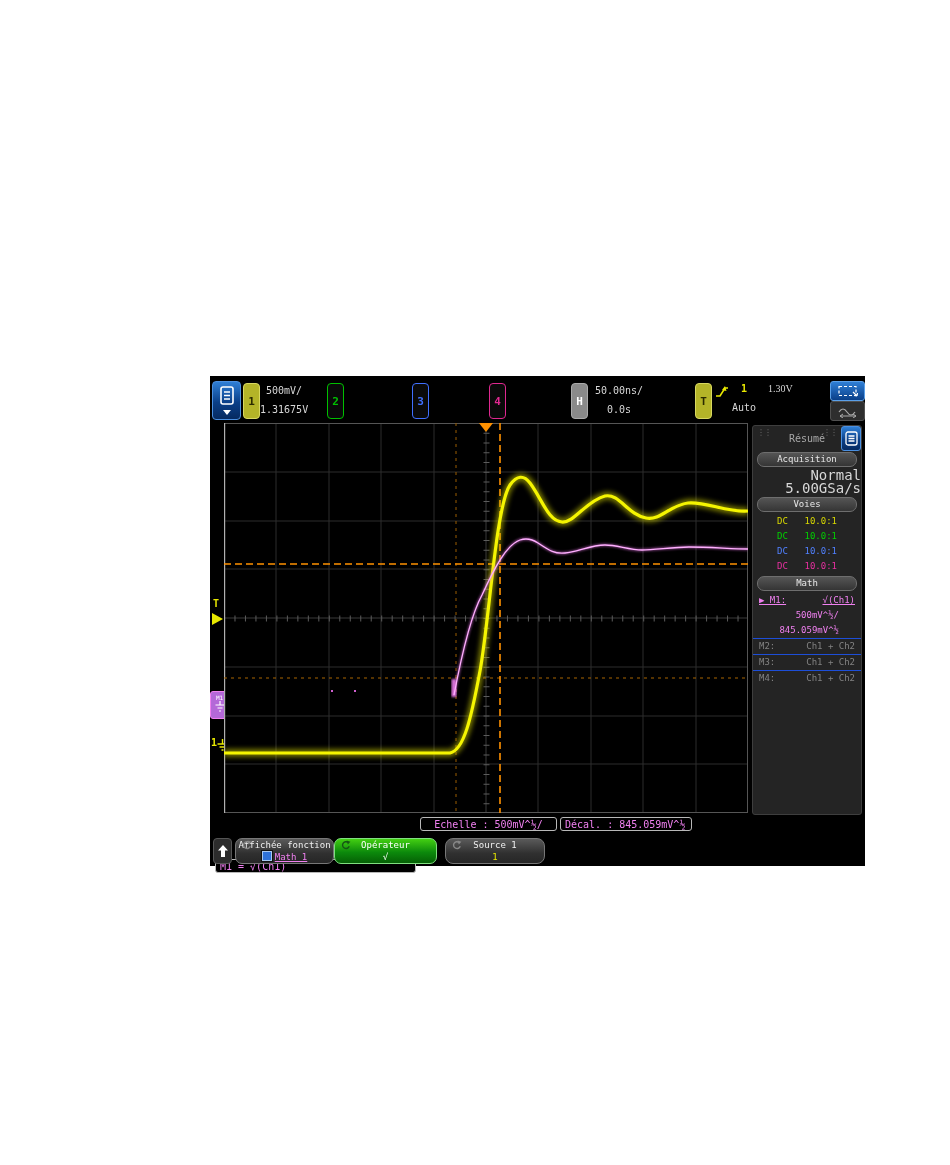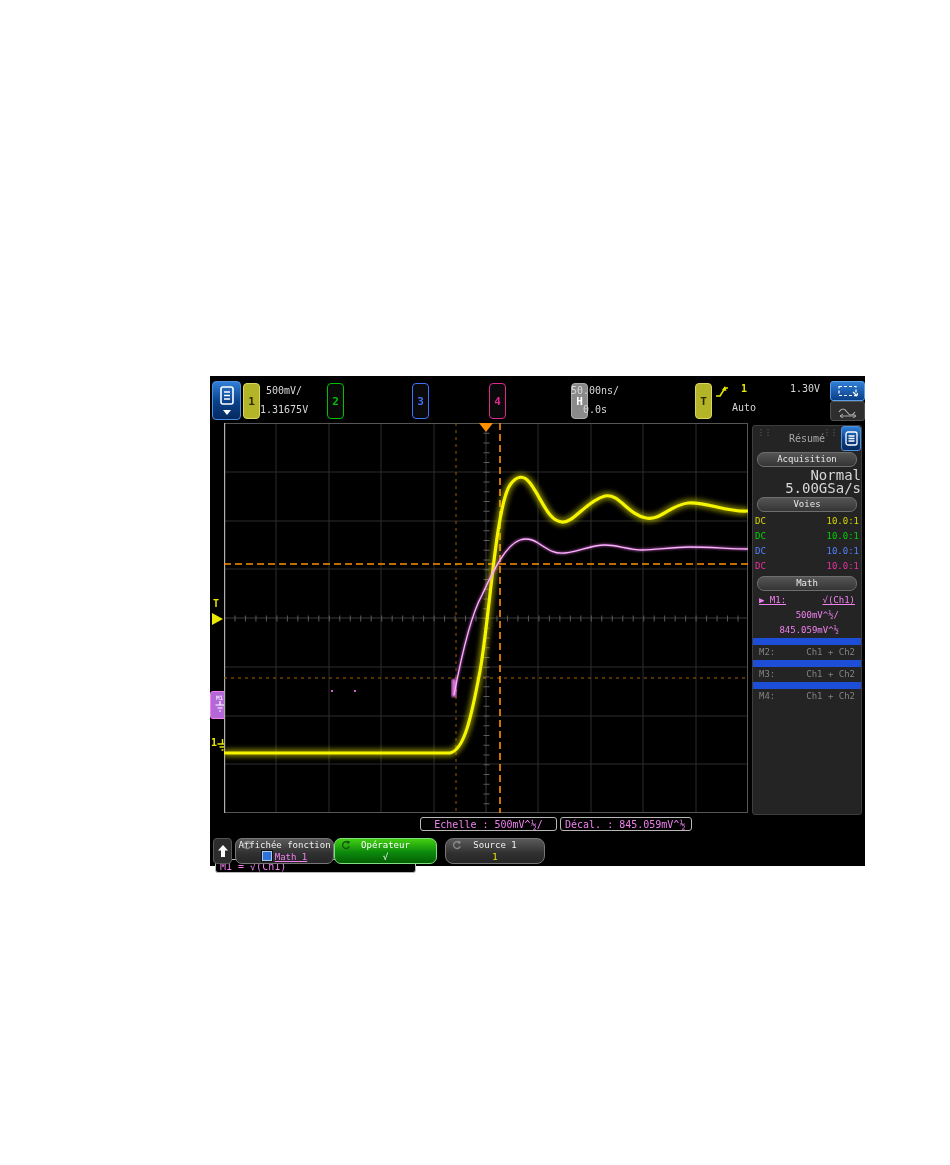--- a/index.html
+++ b/index.html
@@ -34,25 +34,25 @@
   .sidebar{left:542px;top:49px;width:110px;height:390px;background:#242424;border:1px solid #3e3e3e;
     border-radius:3px;box-sizing:border-box;}
   .sb-head{position:relative;height:24px;color:#a8a8a8;display:flex;align-items:center;justify-content:center;}
   .grip{position:absolute;top:5px;color:#707070;font-size:8px;line-height:4px;letter-spacing:-1px;}
   .sb-menu-btn{position:absolute;right:0;top:0;width:20px;height:25px;border-radius:3px;
     background:linear-gradient(#2f7fd6,#0a3f88 55%,#062a60);border:1px solid #4a8fe0;
     display:flex;align-items:center;justify-content:center;box-sizing:border-box;}
   .sb-sec{margin:2px 4px;height:13px;border-radius:7px;border:1px solid #6e6e6e;
     background:linear-gradient(#555,#353535);color:#e8e8e8;text-align:center;line-height:13px;font-size:9px;}
   .sb-line{text-align:right;line-height:13px;color:#d8d8d8;font-size:14px;}
-  .sb-row{display:flex;justify-content:space-between;padding:0 2px;line-height:15px;font-size:9px;}
+  .sb-row{display:flex;justify-content:space-between;padding:0 24px;line-height:15px;font-size:9px;}
   .sb-mrow{display:flex;justify-content:space-between;padding:0 6px;line-height:15px;font-size:9px;}
   .sb-right{text-align:right;padding:0 22px;line-height:15px;font-size:9px;color:#f080f0;}
   .dim{color:#828282;}
-  .dimrow{border-top:7px solid #1d4ed8;}
+  .dimrow{border-top:1px solid #1d4ed8;}
   .c-y{color:#d8d800;} .c-g{color:#00d000;} .c-b{color:#5080ff;} .c-m{color:#e830a0;} .c-math{color:#f080f0;text-decoration:underline;}
 
   
   .stat{top:441px;height:14px;background:#000;border:1px solid #b8b8b8;border-radius:3px;
     color:#f080f0;font-size:10px;line-height:13px;padding:0 4px;box-sizing:border-box;white-space:nowrap;overflow:hidden;}
 
   
   .back-btn{left:3px;top:462px;width:19px;height:26px;background:#2c2c2c;border:1px solid #555;
     border-radius:4px;display:flex;align-items:center;justify-content:center;box-sizing:border-box;}
   .skey{top:462px;height:26px;border-radius:7px;box-sizing:border-box;
@@ -81,32 +81,32 @@
     <div class="abs chan-btn chan-on" style="left:33px;">1</div>
     <div class="abs info2" style="left:50px;width:48px;">
       <span>500mV/</span>
       <span>1.31675V</span>
     </div>
     <div class="abs chan-btn chan-off" style="left:117px;border:1px solid #00c000;color:#00c000;">2</div>
     <div class="abs chan-btn chan-off" style="left:202px;border:1px solid #4070ff;color:#4070ff;">3</div>
     <div class="abs chan-btn chan-off" style="left:279px;border:1px solid #e02890;color:#e02890;">4</div>
 
     <div class="abs chan-btn hbtn" style="left:361px;">H</div>
-    <div class="abs info2" style="left:360px;width:50px;">
+    <div class="abs info2" style="left:384px;width:50px;">
       <span>50.00ns/</span>
       <span>0.0s</span>
     </div>
 
     <div class="abs chan-btn chan-on" style="left:485px;">T</div>
     <svg class="abs" style="left:505px;top:9px;" width="14" height="13" viewBox="0 0 14 13">
       <path d="M1 11 H5 L10 3 H13" stroke="#e8e800" stroke-width="1.6" fill="none"></path>
       <path d="M7 5 L10 1 L11.5 6 Z" fill="#e8e800"></path>
     </svg>
     <div class="abs" style="left:527px;top:7px;width:14px;color:#e8e800;font-weight:bold;text-align:center;">1</div>
-    <div class="abs" style="left:580px;top:7px;width:48px;color:#d8d8d8;">1.30V</div>
+    <div class="abs" style="left:558px;top:7px;width:48px;color:#d8d8d8;font-family:Liberation Serif, serif;">1.30V</div>
     <div class="abs" style="left:514px;top:26px;width:40px;color:#d8d8d8;text-align:center;">Auto</div>
 
     <div class="abs tl-ico-btn" style="left:620px;top:5px;background:linear-gradient(#2f7fd6,#0a3f88);border:1px solid #5a9fe8;">
       <svg width="22" height="13" viewBox="0 0 22 13">
         <rect x="2" y="1.5" width="17" height="9" fill="none" stroke="#fff" stroke-width="1.2" stroke-dasharray="3 2"></rect>
         <path d="M16 7 l4 4 M20 11 l-3 -0.5 M20 11 l0.5 -3" stroke="#fff" stroke-width="1.2" fill="none"></path>
       </svg>
     </div>
     <div class="abs tl-ico-btn" style="left:620px;top:25px;background:#2e2e2e;border:1px solid #505050;">
       <svg width="22" height="13" viewBox="0 0 22 13">

